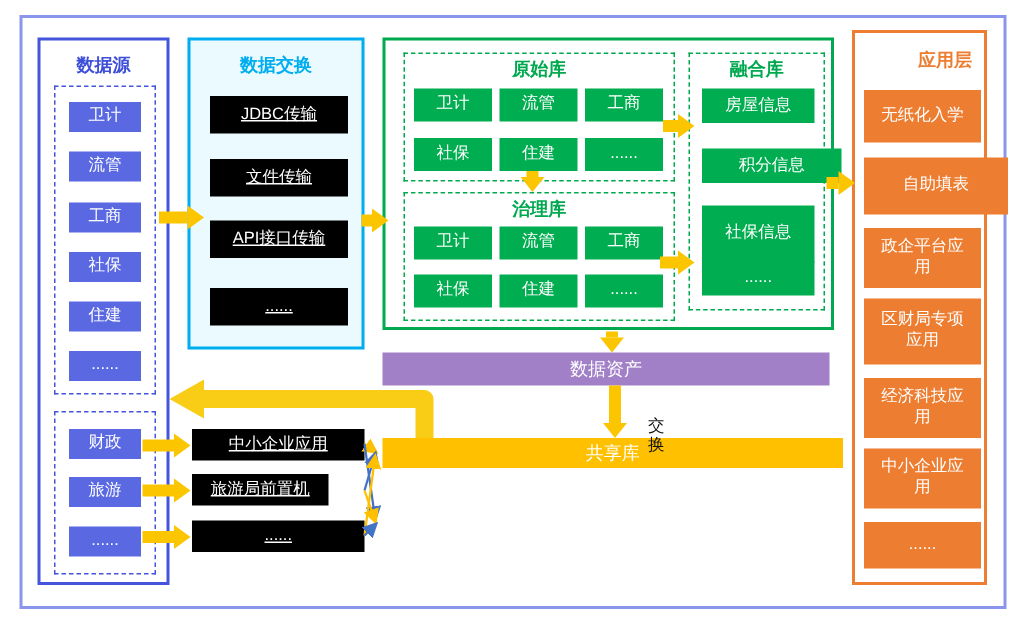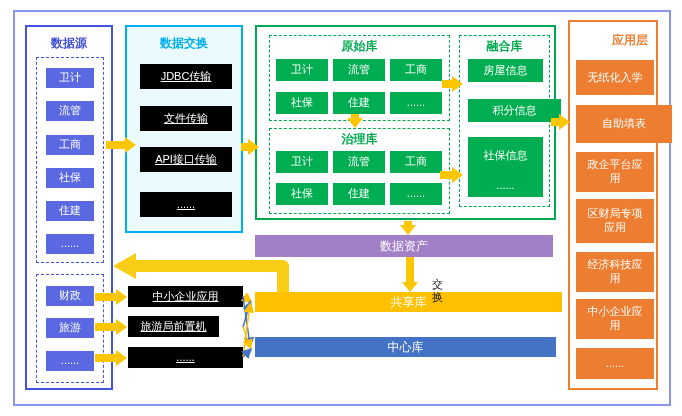--- a/index.html
+++ b/index.html
@@ -121,21 +121,20 @@
     <div class="abs chip c-orange" style="left:6px;top:277px;width:78px;height:40px;">中小企业应用</div>
     <div class="abs chip c-orange" style="left:6px;top:326px;width:78px;height:31px;">......</div>
   </div>
 
   <div class="abs chip c-cyan" style="left:128px;top:286px;width:115px;height:21px;">中小企业应用</div>
   <div class="abs chip c-cyan" style="left:128px;top:316px;width:91px;height:21px;">旅游局前置机</div>
   <div class="abs chip c-cyan" style="left:128px;top:347px;width:115px;height:21px;">......</div>
 
   <div class="abs bar b-purple" style="left:255px;top:235px;width:298px;height:22px;">数据资产</div>
   <div class="abs bar b-yellow" style="left:255px;top:292px;width:307px;height:20px;">共享库</div>
-  <div class="abs bar b-blue" style="left:255px;top:337px;width:301px;height:20px;">中心库</div>
 
   <div class="abs vlabel" style="left:431px;top:258px;margin-top:20px;">交换</div>
 
   <div class="abs arr-r" style="left:106px;top:137px;width:30px;height:16px;">
       <span class="shaft"></span>
       <span class="head"></span>
     </div>
   <div class="abs arr-r" style="left:241px;top:139px;width:18px;height:16px;">
       <span class="shaft"></span>
       <span class="head"></span>

